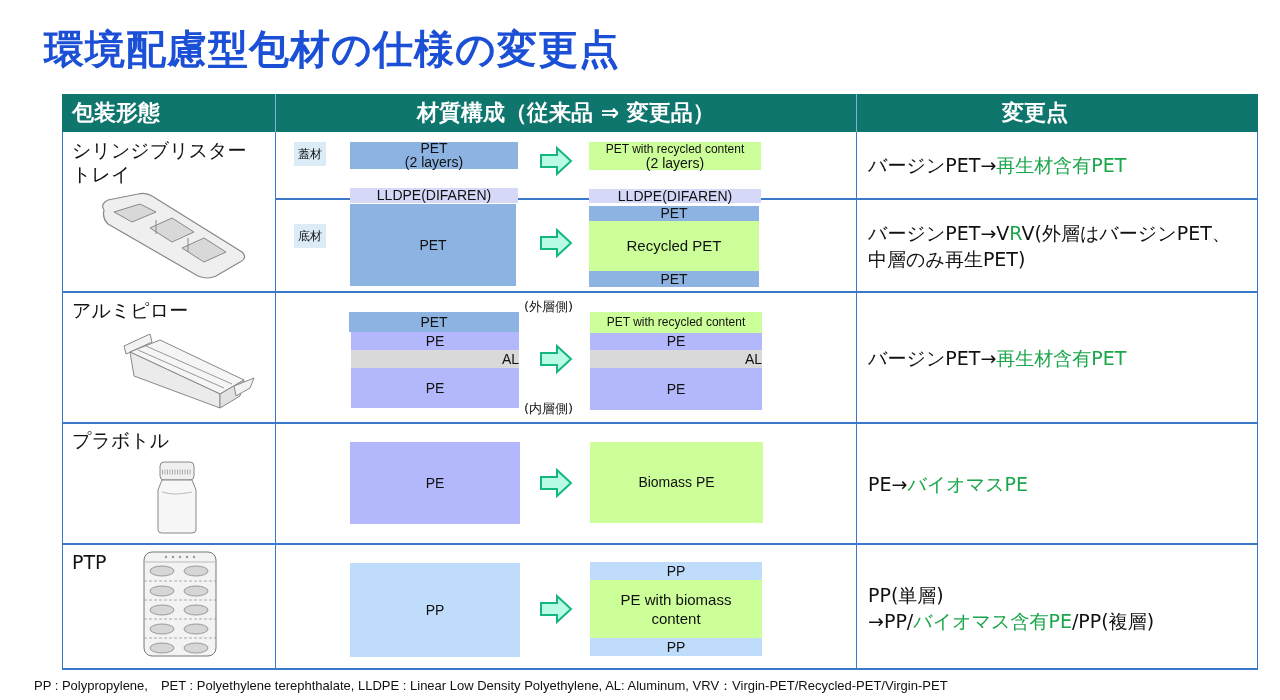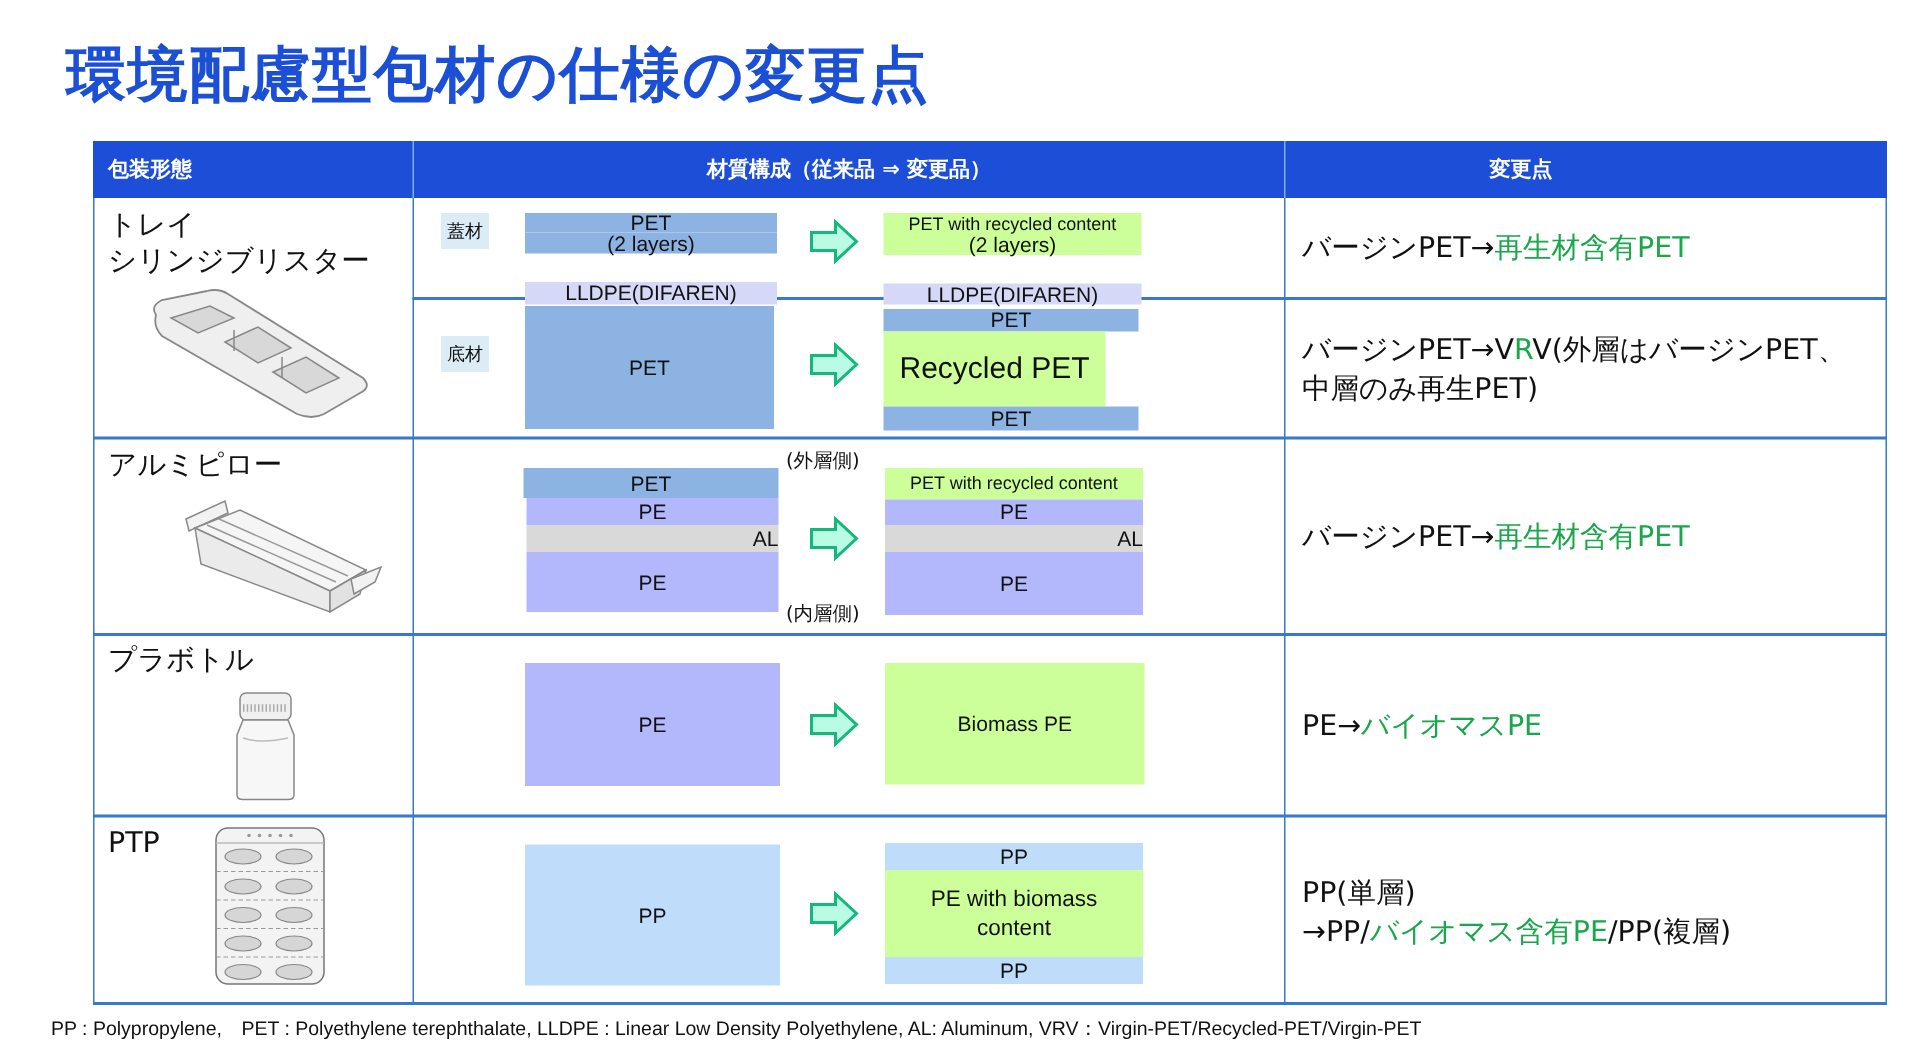--- a/index.html
+++ b/index.html
@@ -8,26 +8,26 @@
 
   .title {
     position: absolute; left: 44px; top: 22px;
     font-size: 40px; font-weight: bold; color: #1a4fd6; letter-spacing: 1px;
     white-space: nowrap;
   }
 
   .tbl { position: absolute; left: 62px; top: 94px; width: 1196px; height: 576px; }
   .hdr {
     position: absolute; left: 0; top: 0; width: 1196px; height: 38px;
-    background: #1d4ed8; color: #fff; font-weight: bold; font-size: 14px;
+    background: #0f766e; color: #fff; font-weight: bold; font-size: 22px;
   }
   .hdr > div { position: absolute; top: 0; height: 38px; line-height: 38px; }
   .hdr .h1 { left: 10px; }
   .hdr .h2 { left: 214px; width: 580px; text-align: center; }
-  .hdr .h3 { left: 773px; width: 358px; text-align: center; }
+  .hdr .h3 { left: 794px; width: 358px; text-align: center; }
   .hsep { position: absolute; top: 0; width: 1px; height: 38px; background: #7fb0e3; }
 
   .vline { position: absolute; width: 1px; background: #3a78c9; }
   .hline { position: absolute; height: 2px; background: #3a78c9; }
 
   .pkg-name { position: absolute; font-size: 19px; line-height: 24px; color: #111; white-space: nowrap; }
   .ill { position: absolute; }
 
   .tag { position: absolute; background: #dcecf7; font-size: 12px; padding: 0 4px; height: 24px; line-height: 24px; }
 
@@ -76,22 +76,22 @@
   <div class="vline" style="left:794px;top:38px;height:538px"></div>
   <div class="vline" style="left:1195px;top:38px;height:538px"></div>
   <div class="hline" style="left:213px;top:104px;width:983px"></div>
   <div class="hline" style="left:0;top:197px;width:1196px"></div>
   <div class="hline" style="left:0;top:328px;width:1196px"></div>
   <div class="hline" style="left:0;top:449px;width:1196px"></div>
   <div class="hline" style="left:0;top:574px;width:1196px"></div>
 
   <div>
     <div class="pkg-name" style="left:10px;top:44px">
+      <div>シリンジブリスター</div>
       <div>トレイ</div>
-      <div>シリンジブリスター</div>
     </div>
     <svg class="ill" style="left:36px;top:96px" width="150" height="92" viewBox="0 0 150 92">
       <path d="M6 20 Q2 14 10 10 L40 4 Q48 2 54 6 L144 62 Q150 68 142 72 L118 86 Q110 90 100 86 L10 34 Q4 28 6 20 Z" fill="#efefef" stroke="#888" stroke-width="1.2"></path>
       <path d="M16 22 L42 14 L58 22 L34 32 Z" fill="#d8d8d8" stroke="#888" stroke-width="1"></path>
       <path d="M52 38 L74 28 L96 42 L74 52 Z" fill="#d8d8d8" stroke="#888" stroke-width="1"></path>
       <path d="M84 58 L106 48 L128 62 L106 72 Z" fill="#d8d8d8" stroke="#888" stroke-width="1"></path>
       <path d="M58 30 L58 44 M90 48 L90 62" stroke="#888" stroke-width="1"></path>
     </svg>
 
     <div class="tag" style="left:232px;top:48px">蓋材</div>
@@ -128,21 +128,21 @@
     <div class="layer pet" style="left:288px;top:110px;width:166px;height:82px">
         <span>PET</span>
       </div>
     <svg class="arrow" style="left:477px;top:134px" viewBox="0 0 34 30">
       <path d="M2 9 L18 9 L18 2 L32 15 L18 28 L18 21 L2 21 Z" fill="#b9fbe4" stroke="#14b87c" stroke-width="2"></path>
     </svg>
     <div>
       <div class="layer pet" style="left:527px;top:112px;width:170px;height:15px">
           <span>PET</span>
         </div>
-      <div class="layer green" style="left:527px;top:127px;width:148px;height:50px;font-size:20px">
+      <div class="layer green" style="left:527px;top:127px;width:170px;height:50px;font-size:15px">
           <span>Recycled PET</span>
         </div>
       <div class="layer pet" style="left:527px;top:177px;width:170px;height:16px">
           <span>PET</span>
         </div>
     </div>
     <div class="change" style="left:806px;top:126px">
       <div><span>バージンPET→V</span><span class="g">R</span><span>V(外層はバージンPET、</span></div>
       <div>中層のみ再生PET)</div>
     </div>

